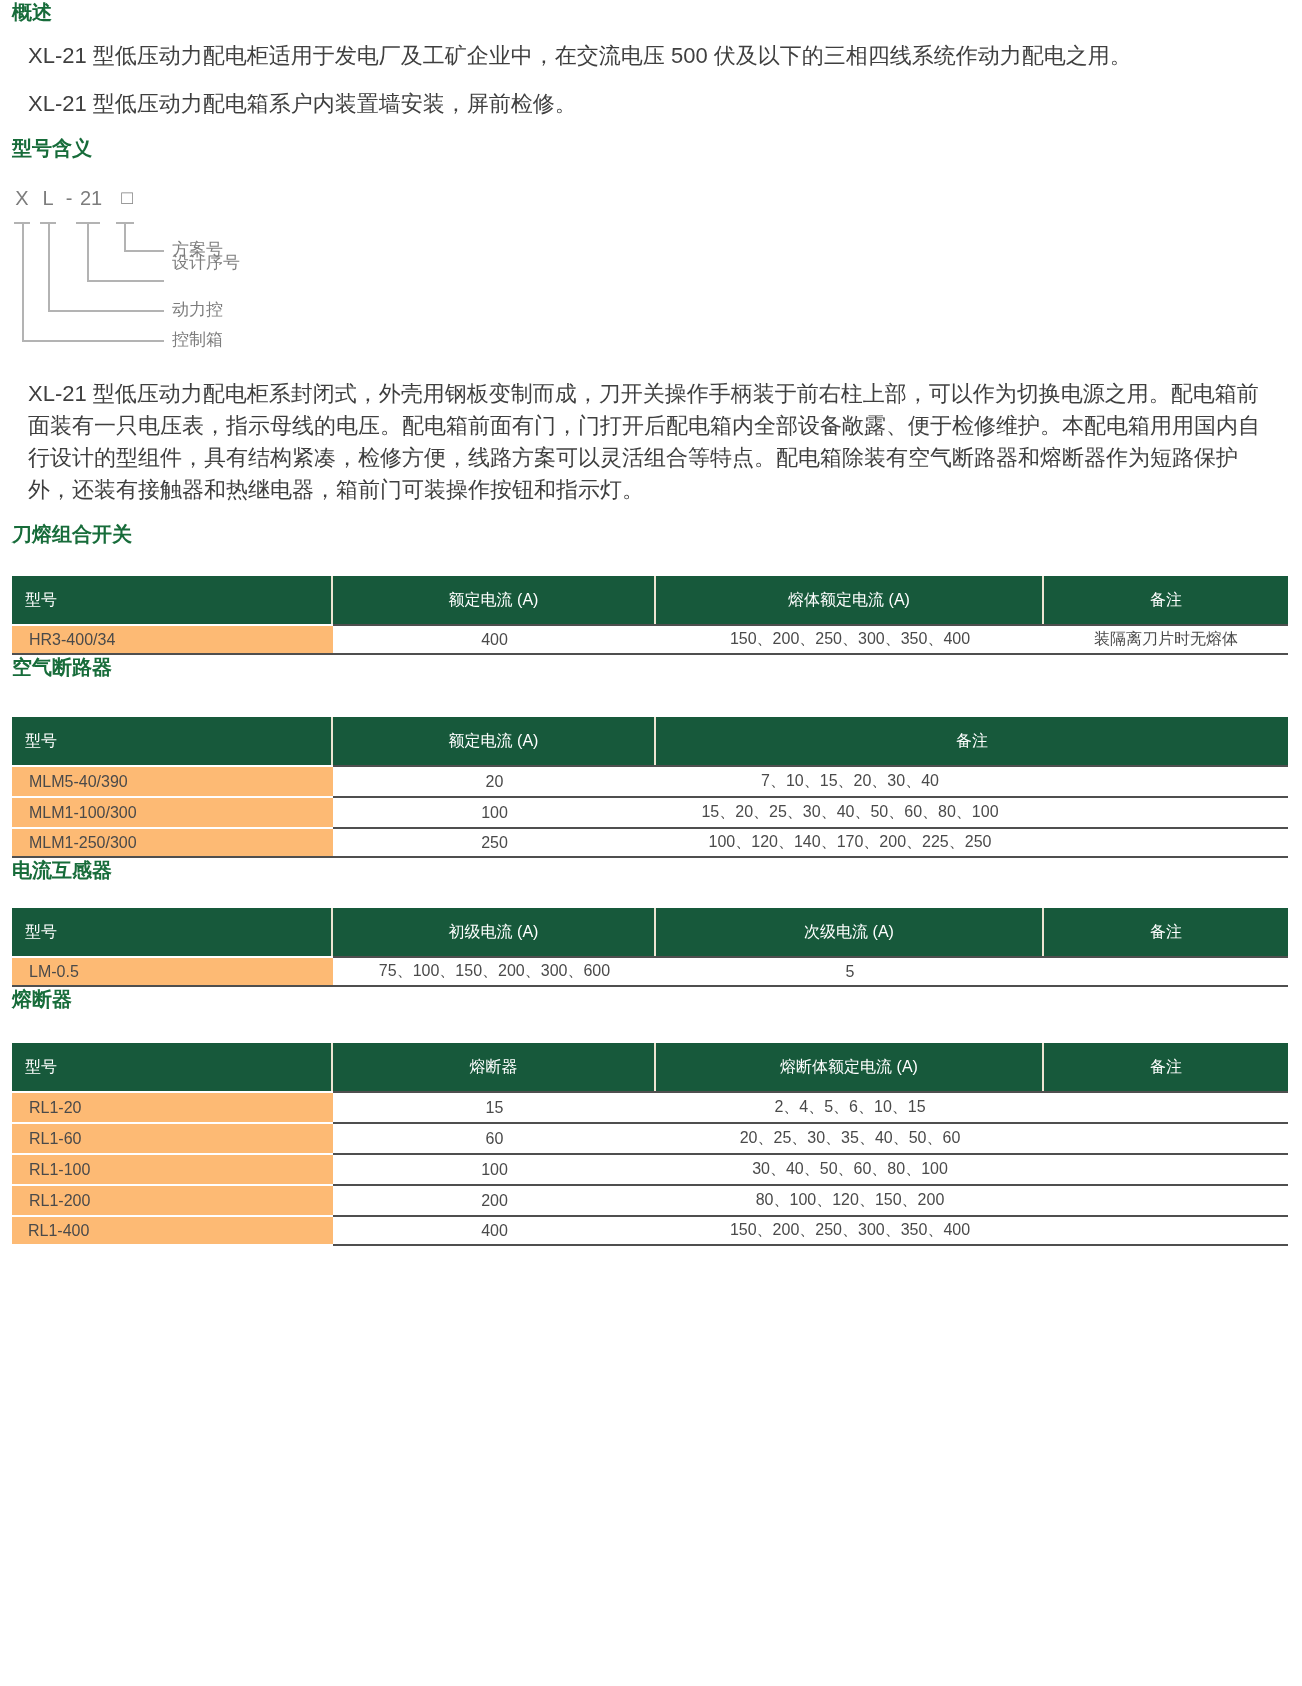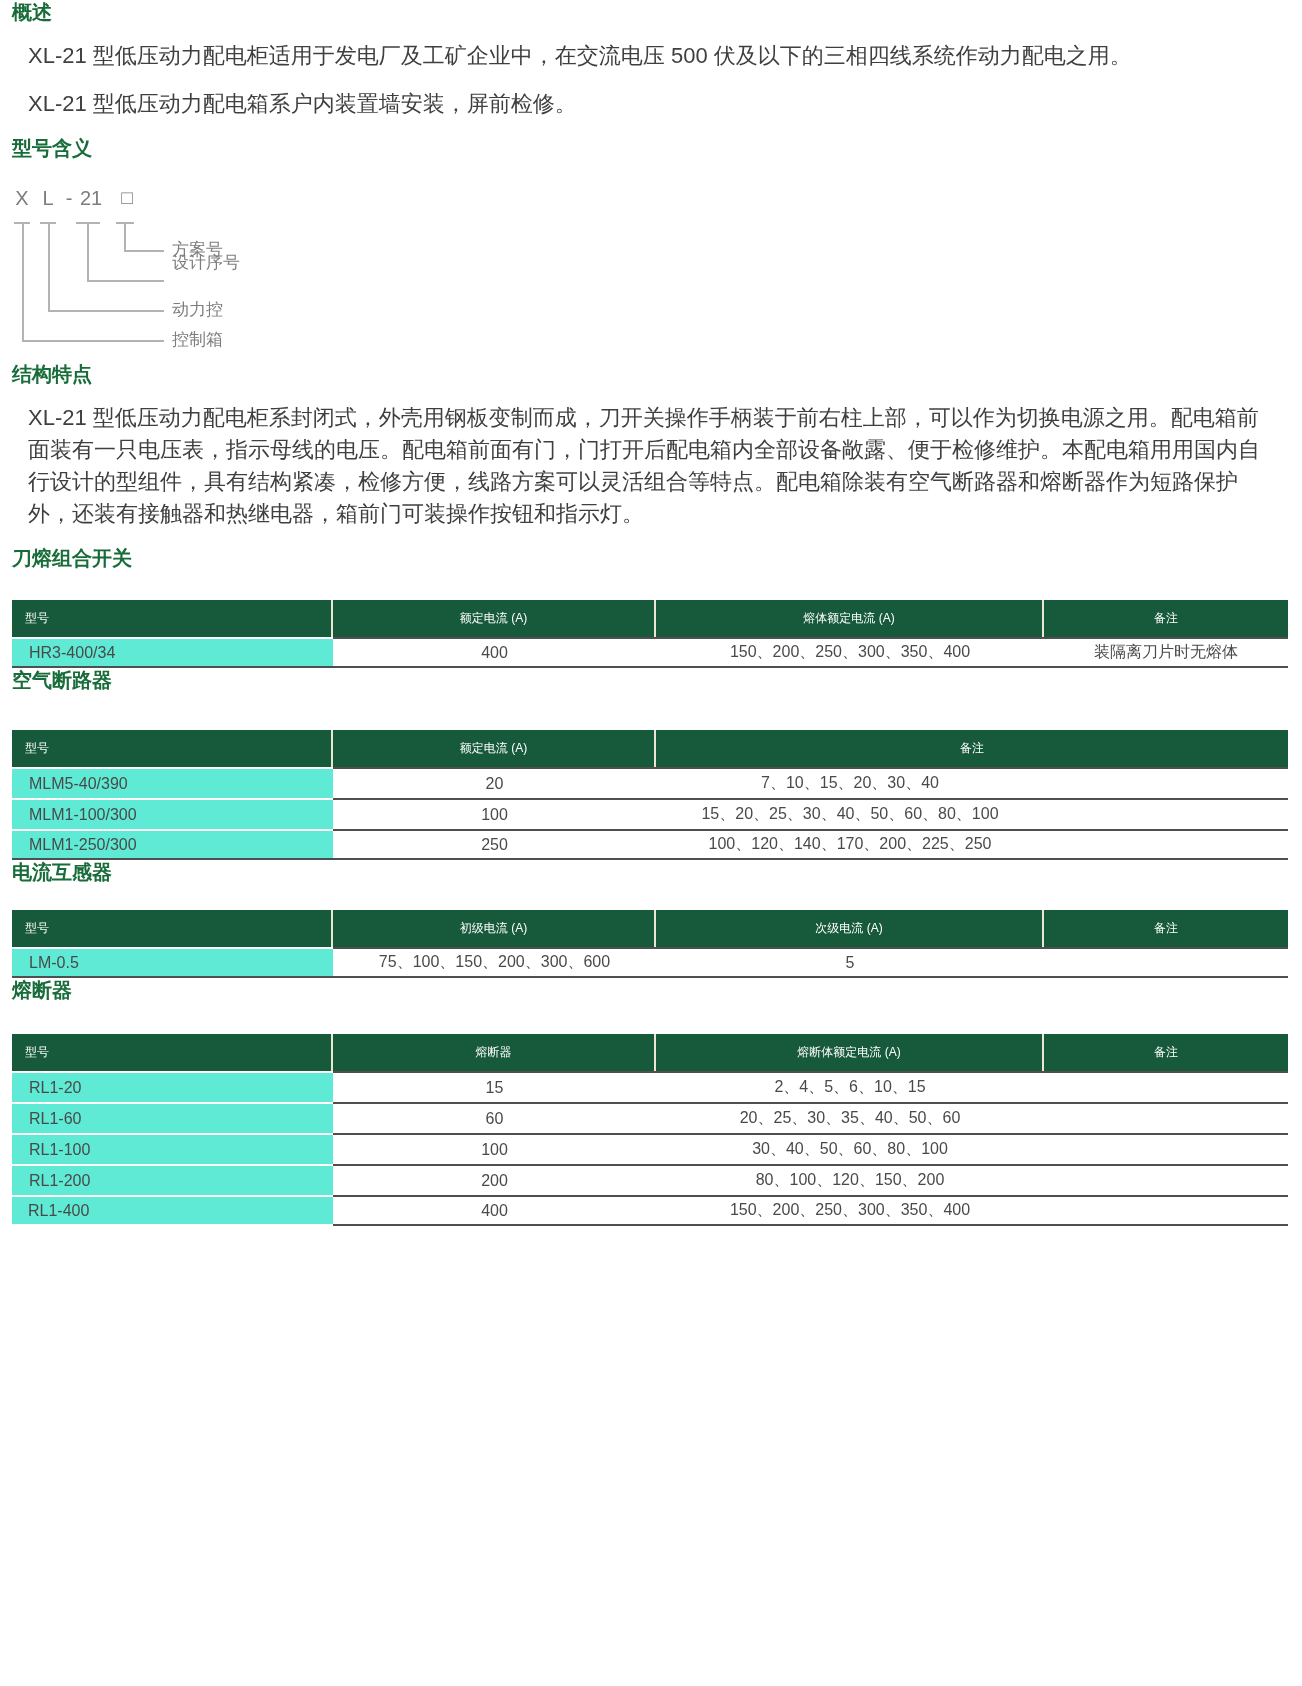--- a/index.html
+++ b/index.html
@@ -48,32 +48,32 @@
   }
 
   
   .tbl { width:1276px; margin-top:30px; }
   .tbl .tr { display:flex; }
   .c1 { width:321px; }
   .c2 { width:323px; }
   .c3 { width:388px; }
   .c4 { flex:1; }
   .th {
-    box-sizing:border-box; height:37px; background:#17593B; color:#ffffff;
-    display:flex; align-items:center; justify-content:center; font-size:12px;
+    box-sizing:border-box; height:48px; background:#17593B; color:#ffffff;
+    display:flex; align-items:center; justify-content:center; font-size:16px;
   }
   .th.c1 { justify-content:flex-start; padding-left:13px; }
   .th.c1,.th.c2,.th.c3 { border-right:2px solid #ece5d2; }
   .td {
     box-sizing:border-box; height:31px; background:#ffffff;
     display:flex; align-items:center; justify-content:center;
     color:#4a4a4a; font-size:16px; border-top:2px solid #4f4f4f;
   }
   .td.c1 {
-    background:#5eead4; border-top-color:#ffffff;
+    background:#fdba74; border-top-color:#ffffff;
     justify-content:flex-start; padding-left:17px;
   }
   .tbl .tr:last-child .td { border-bottom:2px solid #4f4f4f; }
   .tbl.bb-cols .tr:last-child .td.c1 { border-bottom-color:#ffffff;padding-left:16px; }
 </style>
 </head>
 <body>
 
 <div class="content">
 
@@ -103,21 +103,20 @@
     <span class="hline" style="left:75px;  top:94px;  width:77px"></span>
     <span class="hline" style="left:36px;  top:124px; width:116px"></span>
     <span class="hline" style="left:10px;  top:154px; width:142px"></span>
 
     <span class="dlabel" style="top:53px">方案号</span>
     <span class="dlabel" style="top:66px">设计序号</span>
     <span class="dlabel" style="top:113px">动力控</span>
     <span class="dlabel" style="top:143px">控制箱</span>
   </div>
 
-  <h2 class="sec mt-structure">结构特点</h2>
   <p class="body-text structure-text">XL-21 型低压动力配电柜系封闭式，外壳用钢板变制而成，刀开关操作手柄装于前右柱上部，可以作为切换电源之用。配电箱前面装有一只电压表，指示母线的电压。配电箱前面有门，门打开后配电箱内全部设备敞露、便于检修维护。本配电箱用用国内自行设计的型组件，具有结构紧凑，检修方便，线路方案可以灵活组合等特点。配电箱除装有空气断路器和熔断器作为短路保护外，还装有接触器和热继电器，箱前门可装操作按钮和指示灯。</p>
 
   <h2 class="sec mt-t1">刀熔组合开关</h2>
   <div class="tbl">
     <div class="tr">
       <div class="th c1">型号</div>
       <div class="th c2">额定电流 (A)</div>
       <div class="th c3">熔体额定电流 (A)</div>
       <div class="th c4">备注</div>
     </div>

